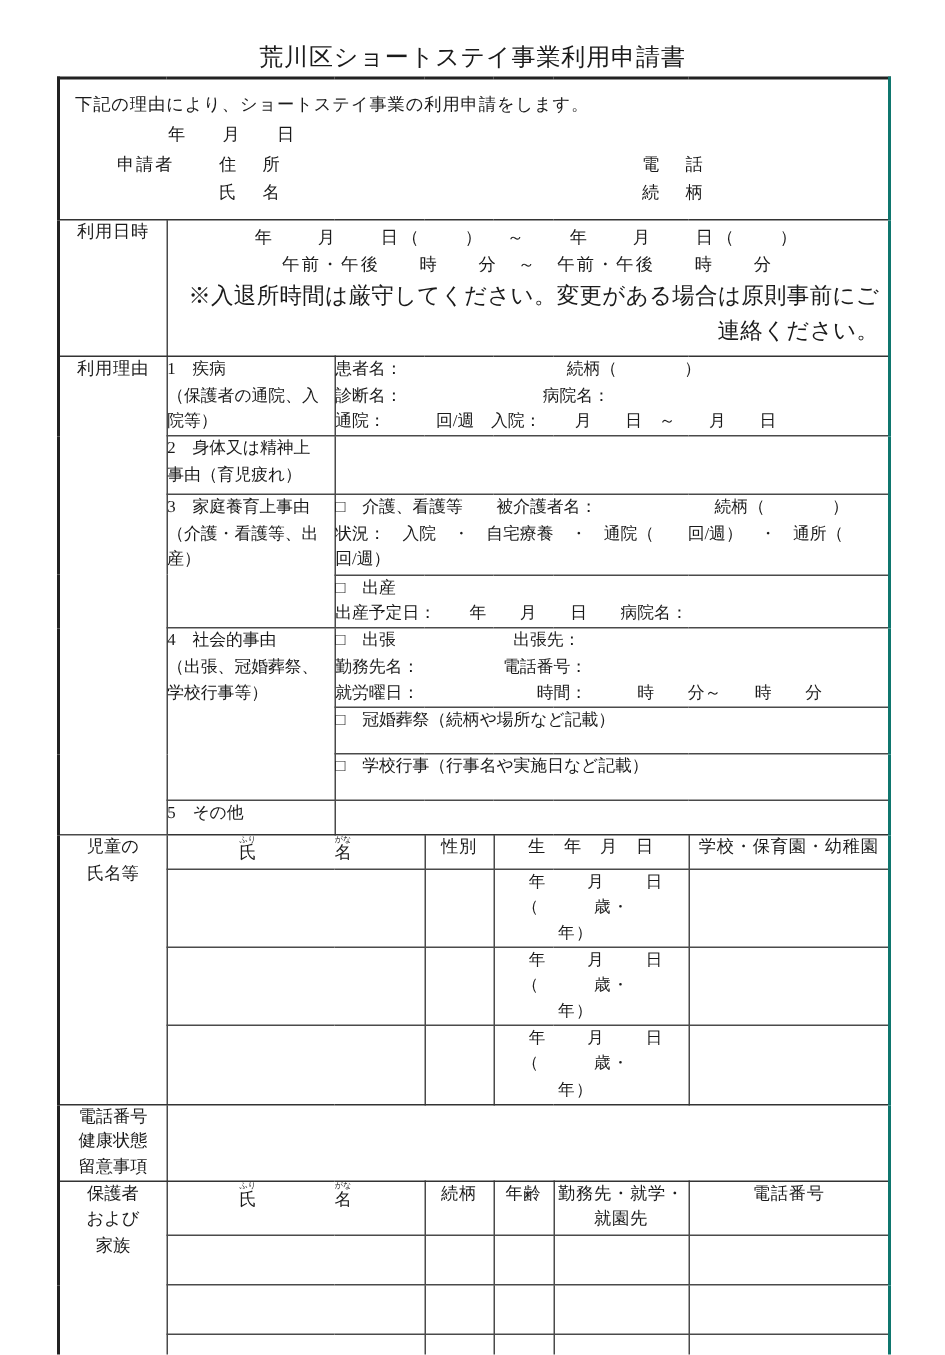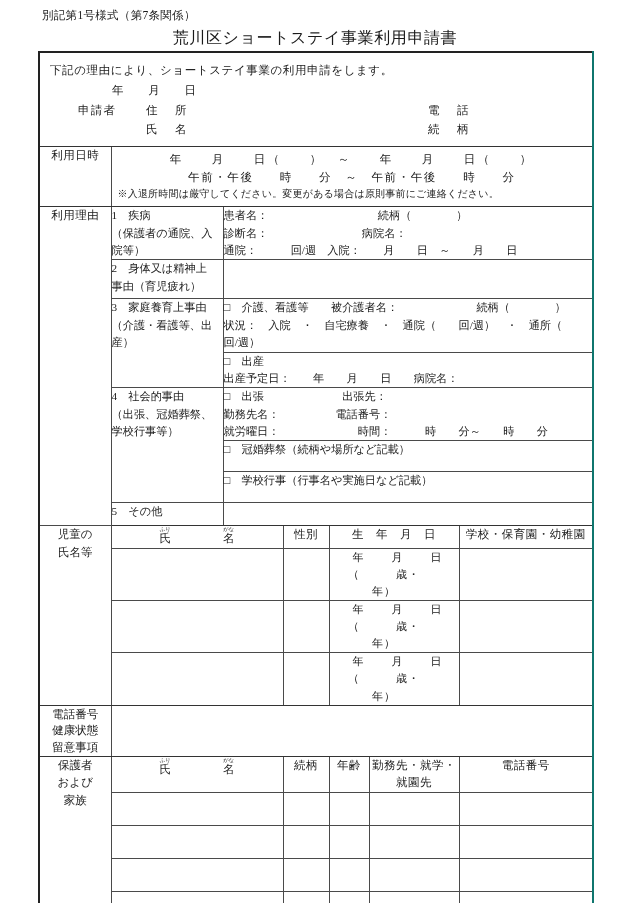--- a/index.html
+++ b/index.html
@@ -88,21 +88,21 @@
   .intro .datel { padding-left: 62px; letter-spacing: .6px; }
   .intro .row-ap { position: relative; height: 19px; }
   .intro .ap-word { position: absolute; left: 28px; letter-spacing: 1.2px; }
   .intro .ap-field { position: absolute; left: 96px; letter-spacing: 3px; }
   .intro .ap-right { position: absolute; left: 378px; letter-spacing: 3px; }
 
   
   .udt { padding: 4px 6px 4px 6px; font-size: 11.5px; }
   .udt .l1 { text-align: center; letter-spacing: 2.5px; }
   .udt .l2 { text-align: center; letter-spacing: 1.6px; }
-  .udt .l3 { text-align: left; letter-spacing: .2px; font-size: 10px; font-family: Liberation Mono, monospace; }
+  .udt .l3 { text-align: right; letter-spacing: .2px; font-size: 15px; }
 
   
   .sub {
     padding: 4px 8px 4px 9px;
     font-size: 11.2px;
     line-height: 1.72;
   }
   .sub-title {
     padding: 5px 6px 5px 9px;
     font-size: 11.2px;
@@ -132,21 +132,20 @@
     text-align: center;
   }
   .cdate .r1 { letter-spacing: 2px; padding-left: 8px; }
   .cdate .r2 { letter-spacing: 1px; padding-right: 20px; }
 </style>
 </head>
 <body>
 
 <div class="page">
 
-  <div class="form-code">別記第1号様式（第7条関係）</div>
   <div class="doc-title">荒川区ショートステイ事業利用申請書</div>
 
   <table class="form-table">
     <colgroup>
       <col style="width:72px">
       <col style="width:112px">
       <col style="width:60px">
       <col style="width:46px">
       <col style="width:40px">
       <col style="width:90px">

